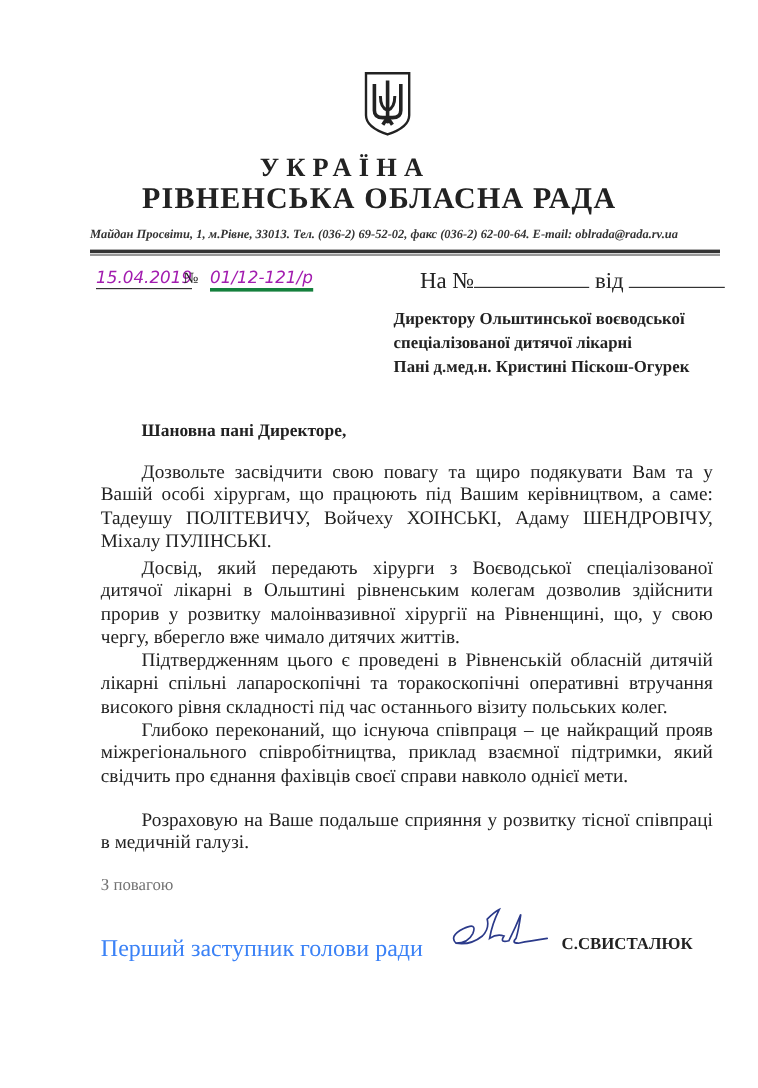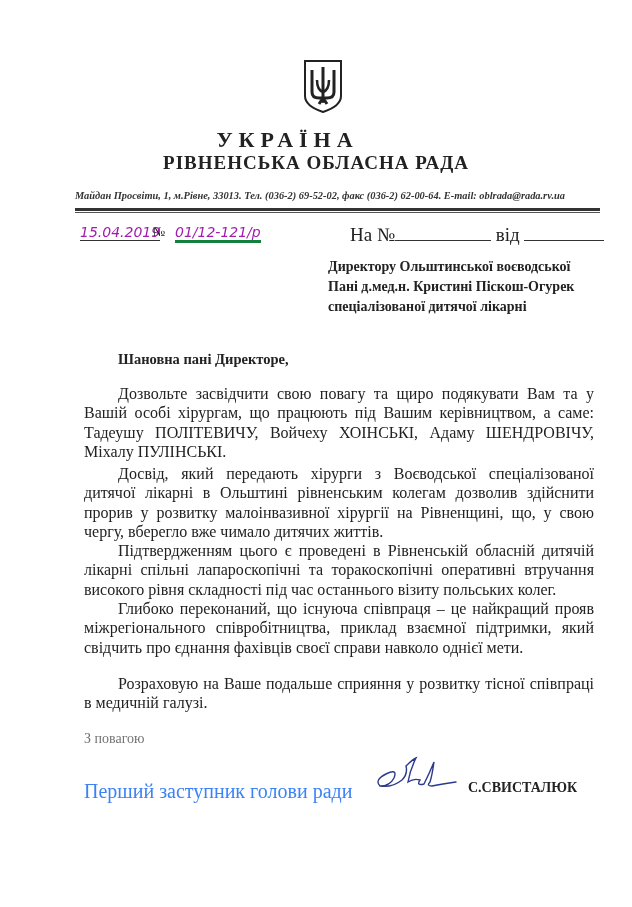--- a/index.html
+++ b/index.html
@@ -8,21 +8,21 @@
     font-family: "Liberation Serif", "DejaVu Serif", serif; color: #1a1a1a;
   }
   .abs { position: absolute; }
   .emblem { left: 302px; top: 58px; width: 42px; height: 56px; }
   .country {
     left: 0; width: 575px; top: 127px; text-align: center;
     font-weight: bold; font-size: 22px; letter-spacing: 6px; color: #222;
   }
   .council {
     left: 0; width: 632px; top: 152px; text-align: center;
-    font-weight: bold; font-size: 19px; letter-spacing: 1px; color: #222;
+    font-weight: bold; font-size: 25px; letter-spacing: 1px; color: #222;
   }
   .address {
     left: 75px; top: 190px; font-style: italic; font-weight: bold; font-size: 10.4px; color: #333; white-space: nowrap;
   }
   .rule { left: 75px; top: 208px; width: 525px; height: 0; border-top: 3px solid #333; }
   .rule2 { left: 75px; top: 212px; width: 525px; height: 0; border-top: 1px solid #555; }
   .hand {
     font-family: "DejaVu Sans", sans-serif; font-style: italic; color: #a21caf; font-size: 14px;
   }
   .date { left: 80px; top: 224px; border-bottom: 1px solid #333; }
@@ -72,22 +72,22 @@
 <div class="abs numlabel">№</div>
 <div class="abs hand num">01/12-121/р</div>
 <div class="abs ref">
   <span>На №</span><span class="blank"></span>
   <span>від</span>
   <span class="blank2"></span>
 </div>
 
 <div class="abs recipient">
   <div>Директору Ольштинської воєводської</div>
+  <div>спеціалізованої дитячої лікарні</div>
   <div>Пані д.мед.н. Кристині Піскош-Огурек</div>
-  <div>спеціалізованої дитячої лікарні</div>
 </div>
 
 <div class="abs salutation">Шановна пані Директоре,</div>
 
 <div class="abs para p1">Дозвольте засвідчити свою повагу та щиро подякувати Вам та у Вашій особі хірургам, що працюють під Вашим керівництвом, а саме: Тадеушу ПОЛІТЕВИЧУ, Войчеху ХОІНСЬКІ, Адаму ШЕНДРОВІЧУ, Міхалу ПУЛІНСЬКІ.</div>
 <div class="abs para p2">Досвід, який передають хірурги з Воєводської спеціалізованої дитячої лікарні в Ольштині рівненським колегам дозволив здійснити прорив у розвитку малоінвазивної хірургії на Рівненщині, що, у свою чергу, вберегло вже чимало дитячих життів.</div>
 <div class="abs para p3">Підтвердженням цього є проведені в Рівненській обласній дитячій лікарні спільні лапароскопічні та торакоскопічні оперативні втручання високого рівня складності під час останнього візиту польських колег.</div>
 <div class="abs para p4">Глибоко переконаний, що існуюча співпраця – це найкращий прояв міжрегіонального співробітництва, приклад взаємної підтримки, який свідчить про єднання фахівців своєї справи навколо однієї мети.</div>
 <div class="abs para p5">Розраховую на Ваше подальше сприяння у розвитку тісної співпраці в медичній галузі.</div>
 

